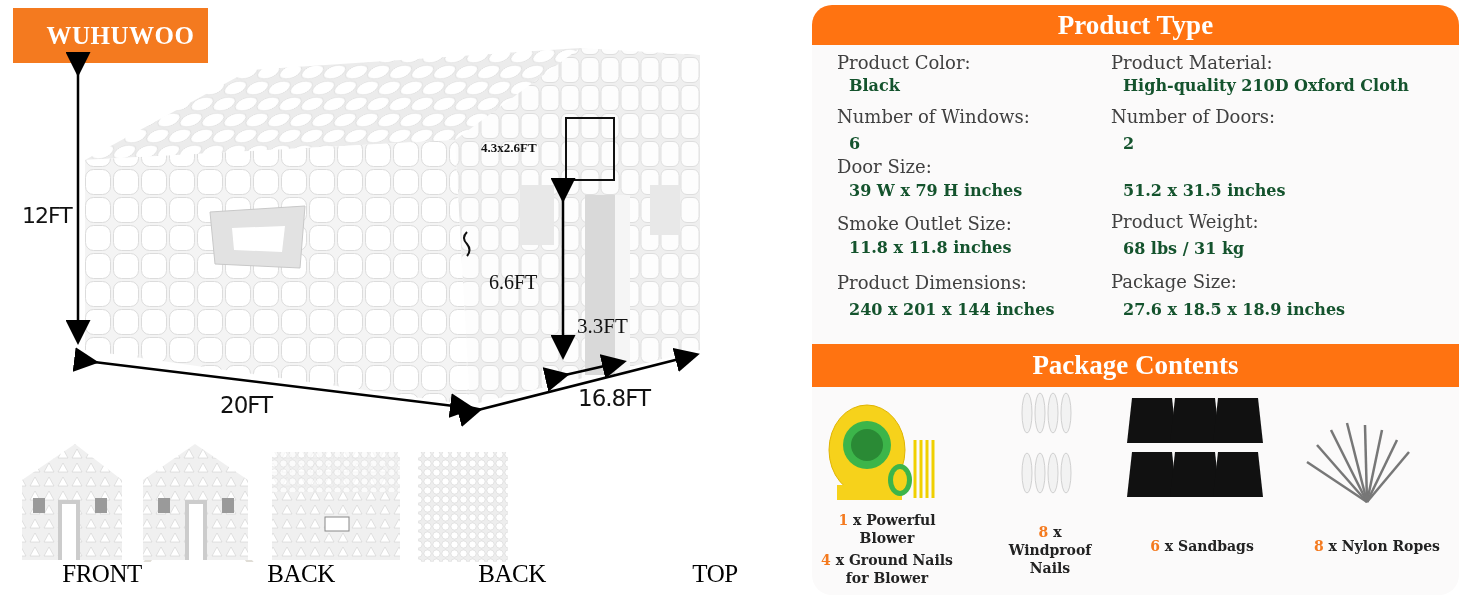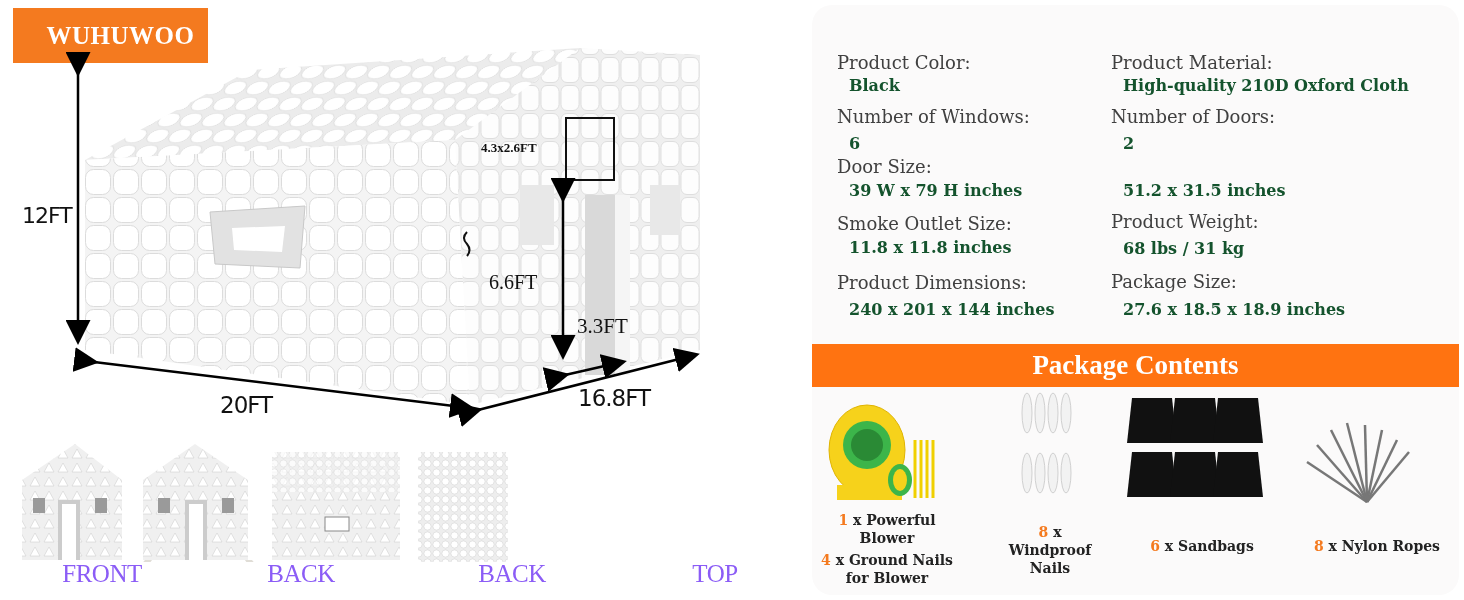--- a/index.html
+++ b/index.html
@@ -17,21 +17,21 @@
   .dim { position: absolute; font-family: "DejaVu Sans", sans-serif; color: #111; }
   .dim-12 { left: 22px; top: 203px; font-size: 22px; letter-spacing: -1px; }
   .dim-20 { left: 220px; top: 392px; font-size: 23px; letter-spacing: -1px; }
   .dim-168 { left: 578px; top: 385px; font-size: 23px; letter-spacing: -1px; }
   .dim-66 { left: 489px; top: 271px; font-size: 20px; font-family: "Liberation Serif", serif; }
   .dim-33 { left: 577px; top: 314px; font-size: 21px; font-family: "Liberation Serif", serif; }
   .dim-logo { left: 481px; top: 140px; font-size: 13px; font-family: "Liberation Serif", serif; font-weight: bold; }
 
   
   .views { position: absolute; left: 0; top: 432px; width: 800px; height: 168px; }
-  .view-label { position: absolute; font-family: "Liberation Serif", serif; font-size: 25px; color: #8b5cf6; top: 128px; width: 140px; text-align: center; letter-spacing: -0.5px; }
+  .view-label { position: absolute; font-family: "Liberation Serif", serif; font-size: 25px; color: #000000; top: 128px; width: 140px; text-align: center; letter-spacing: -0.5px; }
 
   
   .panel { position: absolute; left: 812px; top: 5px; width: 647px; height: 590px; background: #fbfafa; border-radius: 20px; overflow: hidden; }
   .panel-header { height: 40px; background: #ff7311; color: #fff; font-family: "Liberation Serif", serif; font-weight: bold; font-size: 27px;
                   display: flex; align-items: center; justify-content: center; }
   .spec-label { color: #404040; font-size: 18px; position: absolute; white-space: nowrap; }
   .spec-value { color: #14532d; font-size: 18px; font-weight: bold; position: absolute; white-space: nowrap; font-family: "DejaVu Serif", serif; font-size: 16px; }
 
   .pkg-header { position: absolute; left: 0; top: 339px; width: 647px; height: 43px; background: #ff7311; color: #fff;
                 font-family: "Liberation Serif", serif; font-weight: bold; font-size: 27px; display: flex; align-items: center; justify-content: center; }
@@ -142,20 +142,21 @@
       <rect x="418" y="20" width="90" height="110" fill="url(#tinyTop)"></rect>
     </g>
   </svg>
   <div class="view-label" style="left:32px;">FRONT</div>
   <div class="view-label" style="left:231px;">BACK</div>
   <div class="view-label" style="left:442px;">BACK</div>
   <div class="view-label" style="left:645px;">TOP</div>
 </div>
 
 <div class="panel">
+  <div class="panel-header">Product Type</div>
 
   <div class="spec-label" style="left:25px;top:47px;">Product Color:</div>
   <div class="spec-value" style="left:37px;top:71px;">Black</div>
 
   <div class="spec-label" style="left:25px;top:101px;">Number of Windows:</div>
   <div class="spec-value" style="left:37px;top:129px;">6</div>
 
   <div class="spec-label" style="left:25px;top:151px;">Door Size:</div>
   <div class="spec-value" style="left:37px;top:176px;">39 W x 79 H inches</div>
 

